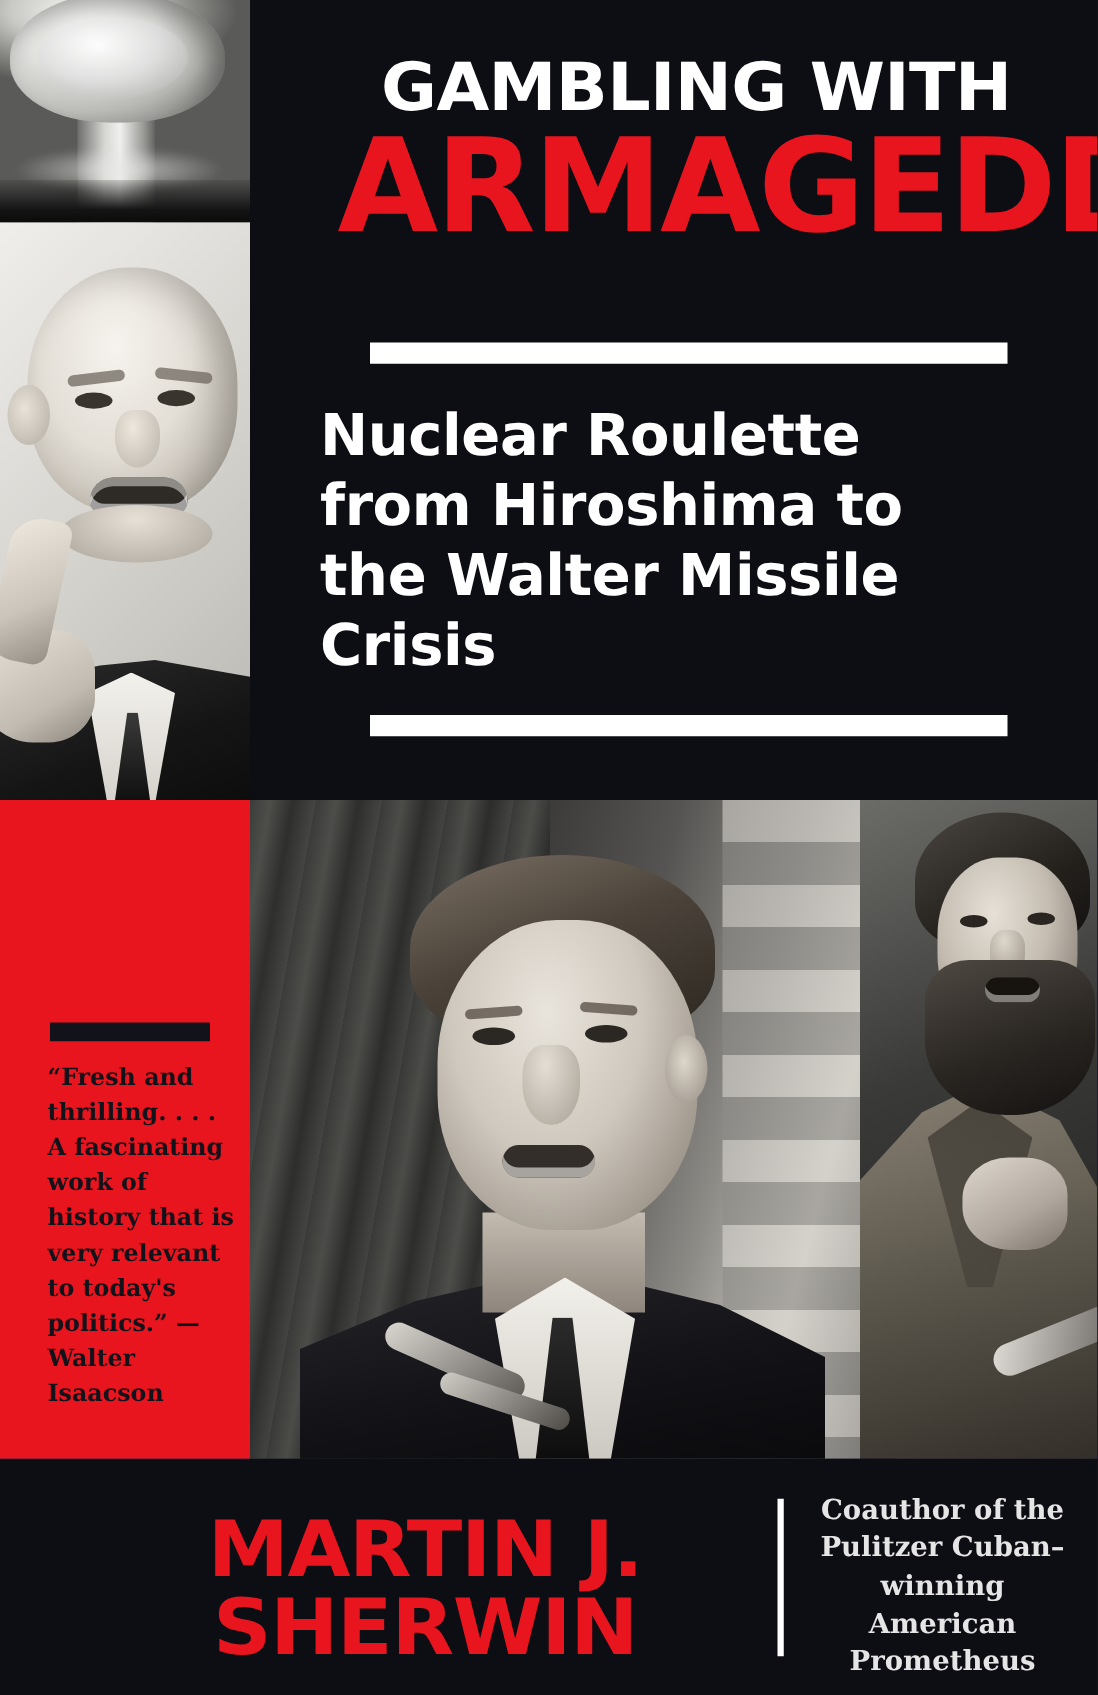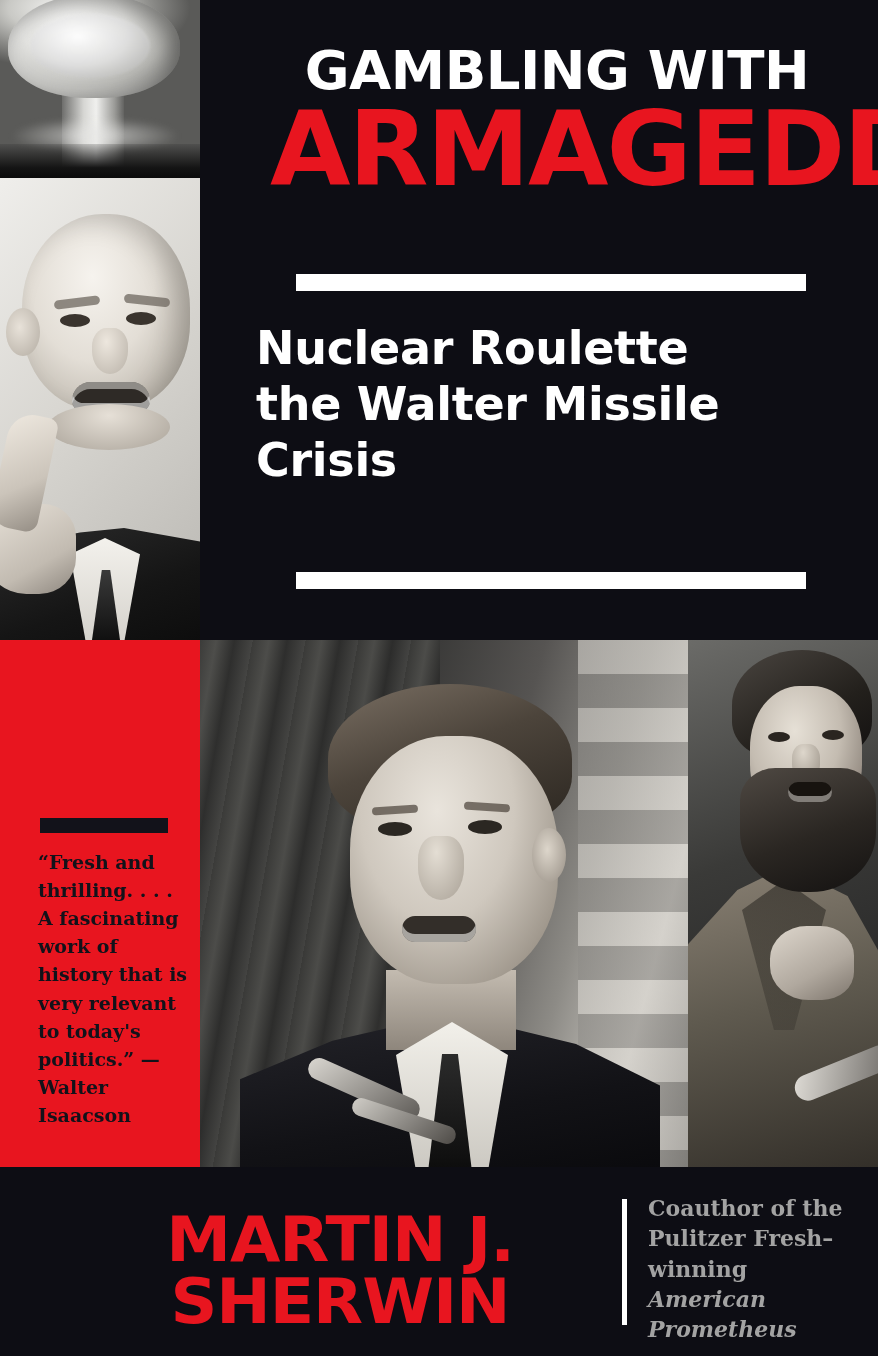--- a/index.html
+++ b/index.html
@@ -424,28 +424,28 @@
   .divider {
     position: absolute;
     left: 622px; top: 32px;
     width: 5px; height: 126px;
     background: #ffffff;
   }
   .coauthor {
     position: absolute;
     left: 648px; top: 26px;
     width: 212px;
-    color: #a3a3a3;
+    color: #e5e5e5;
     font-family: "DejaVu Serif", serif;
     font-weight: 700;
     font-size: 22px;
     line-height: 1.38;
-    text-align: left;
-  }
-  .coauthor .ital { font-style: italic; }
+    text-align: center;
+  }
+  .coauthor .ital { }
 </style>
 </head>
 <body>
 
 <div id="cover">
 
   <div class="top-block">
 
     <div class="mushroom">
       <div class="mush-sky"></div>
@@ -473,20 +473,21 @@
       <div class="kh-hand"></div>
       <div class="kh-finger"></div>
     </div>
 
     <div class="title-area">
       <div class="t-gamble">GAMBLING WITH</div>
       <div class="t-armageddon">ARMAGEDDON</div>
       <div class="rule top"></div>
       <div class="subtitle">
         <div>Nuclear Roulette</div>
+        <div>from Hiroshima to</div>
         <div>the Walter Missile Crisis</div>
       </div>
       <div class="rule bottom"></div>
     </div>
   </div>
 
   <div class="mid-block">
 
     <div class="blurb-panel">
       <div class="blurb-rule"></div>
@@ -528,19 +529,19 @@
       <div class="ca-hand"></div>
       <div class="ca-mic"></div>
     </div>
   </div>
 
   <div class="bottom-block">
     <div class="author">MARTIN J. SHERWIN</div>
     <div class="divider"></div>
     <div class="coauthor">
       <span>Coauthor of the</span><br>
-      <span>Pulitzer Fresh–</span><br>
+      <span>Pulitzer Cuban–</span><br>
       <span>winning </span><span class="ital">American</span><br>
       <span class="ital">Prometheus</span>
     </div>
   </div>
 
 </div>
 
 </body></html>

